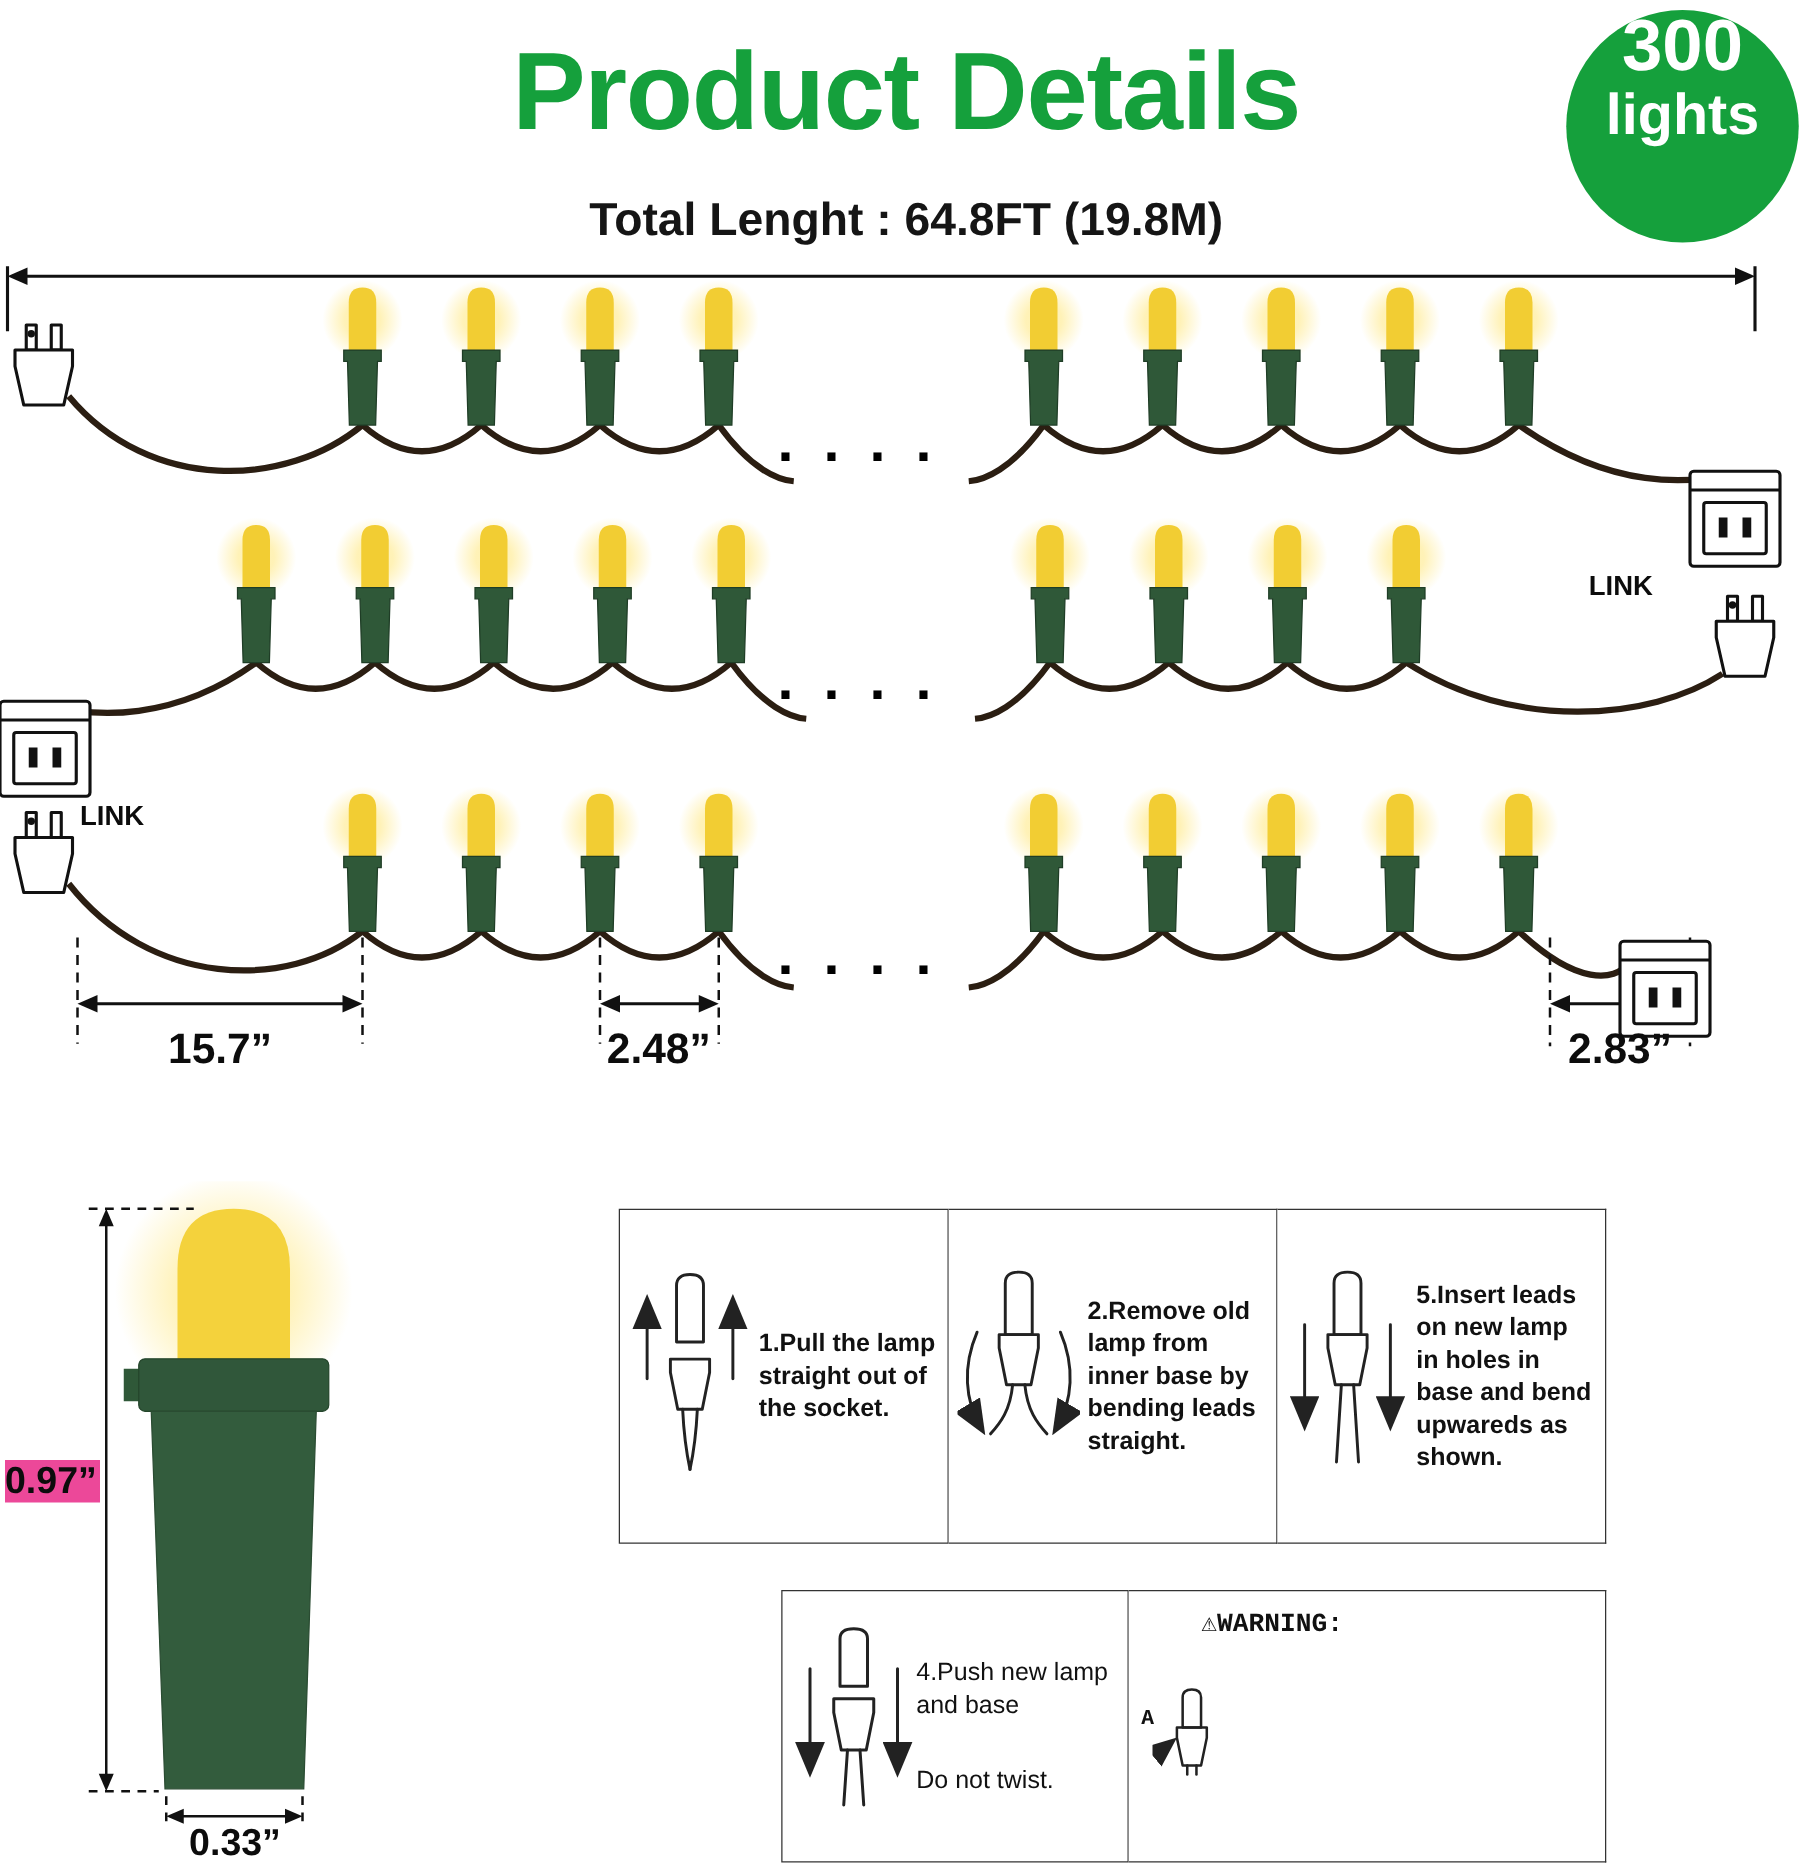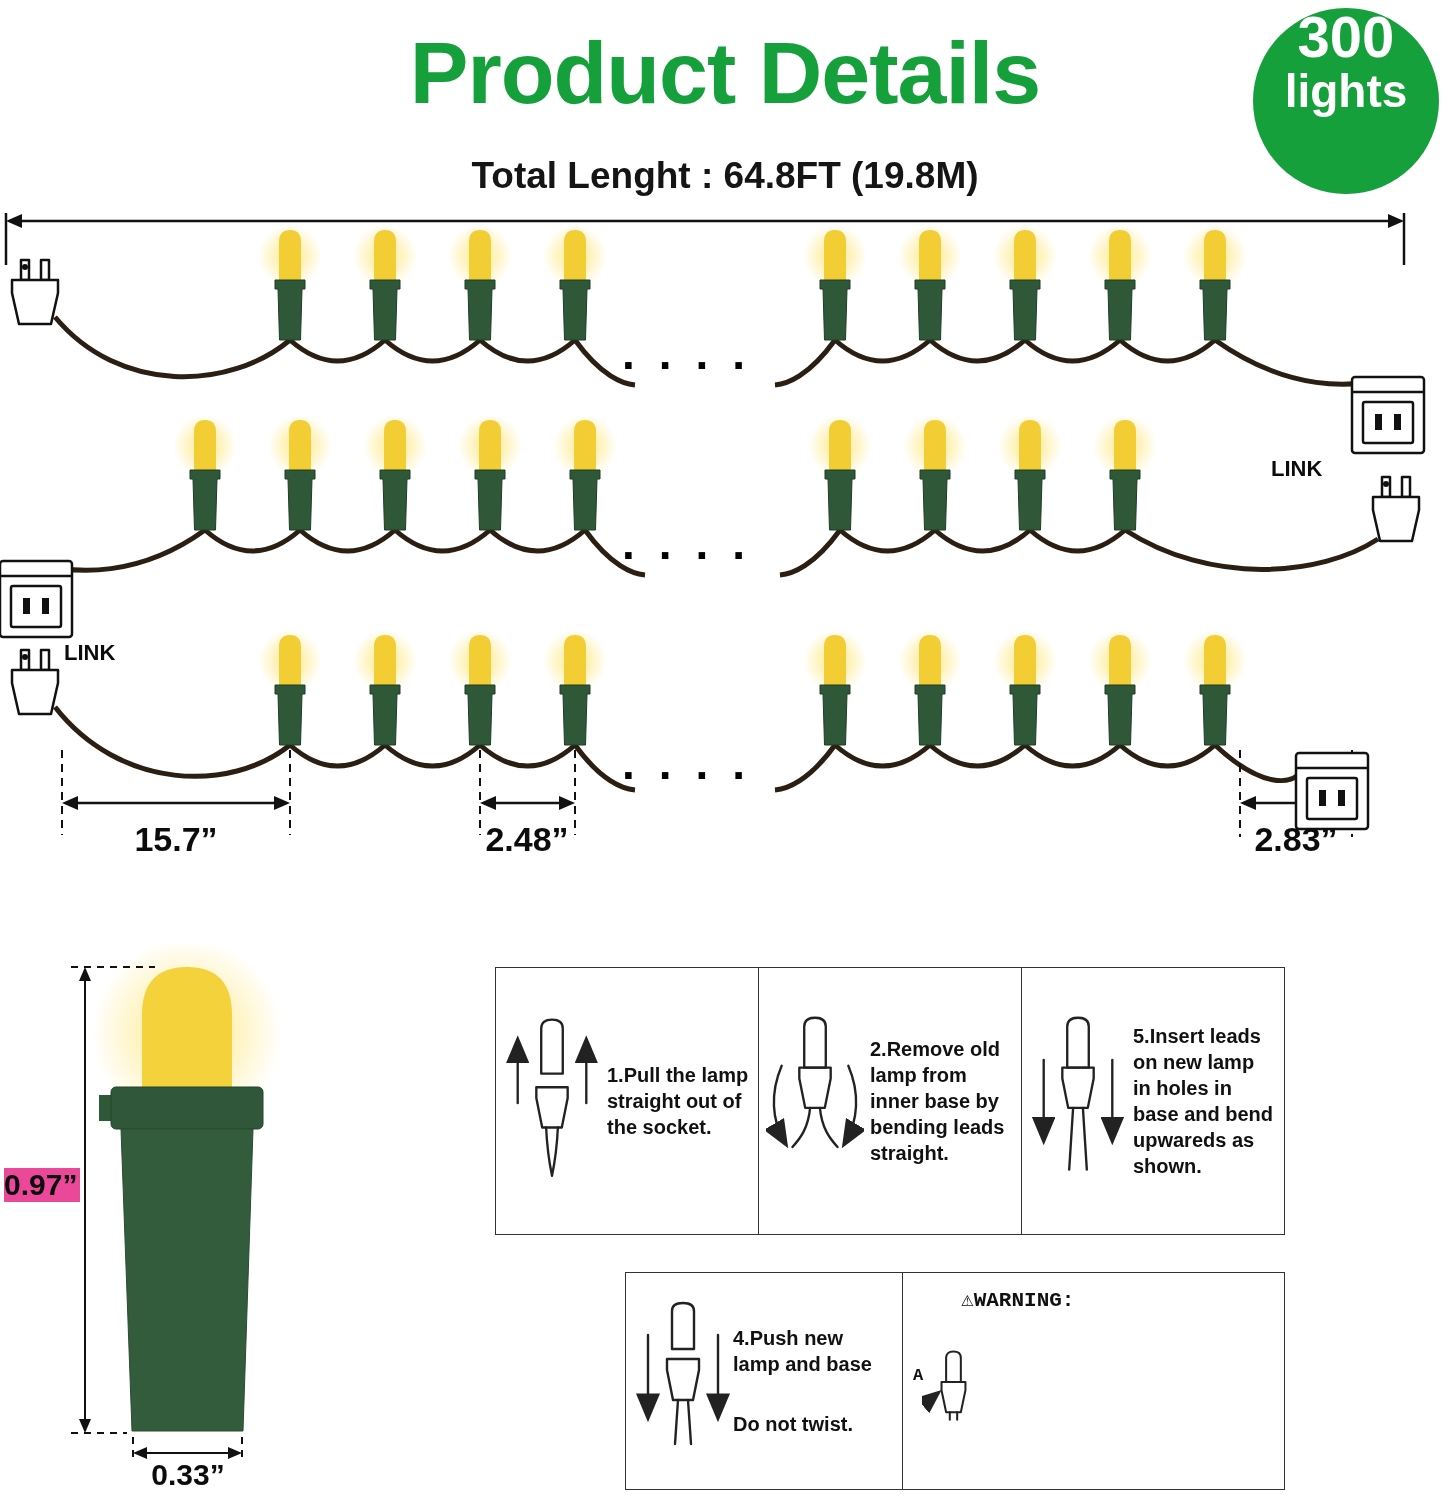--- a/index.html
+++ b/index.html
@@ -40,21 +40,21 @@
   .panels-top{position:absolute;left:495px;top:967px;width:790px;height:268px;display:flex;}
   .panels-bottom{position:absolute;left:625px;top:1272px;width:660px;height:218px;display:flex;}
   .panel{
     border:1.6px solid #333;background:#fff;box-sizing:border-box;
     display:flex;align-items:center;padding:10px 7px;
   }
   .panels-top .panel{flex:1;}
   .panel + .panel{border-left:none;}
   .step-text{font-size:20px;font-weight:700;line-height:1.3;margin:0 0 0 6px;}
   .panel4{flex:0 0 278px;}
-  .p4-text p{margin:0;font-size:20px;font-weight:700;line-height:1.3;}
+  .p4-text p{margin:0;font-size:20px;font-weight:400;line-height:1.3;}
   .p4-text .note{margin-top:34px;}
   .warning-panel{
     flex:1;display:grid;grid-template-columns:95px 1fr;grid-template-rows:auto 1fr;
     padding:16px 8px;align-items:start;font-family:Liberation Mono, monospace;
   }
   .warn-head{grid-column:1/3;font-size:21px;font-weight:800;padding-left:50px;line-height:1.1;}
   .warn-icon-col{grid-row:2;position:relative;display:flex;align-items:center;justify-content:center;height:100%;}
   .point-a{position:absolute;left:2px;top:54px;font-size:17px;font-weight:700;}
   .warn-body{grid-row:2;grid-column:2;font-size:18px;font-weight:700;line-height:1.18;margin:2px 0 0 0;max-width:218px;}
   .step-icon{flex:0 0 auto;}

